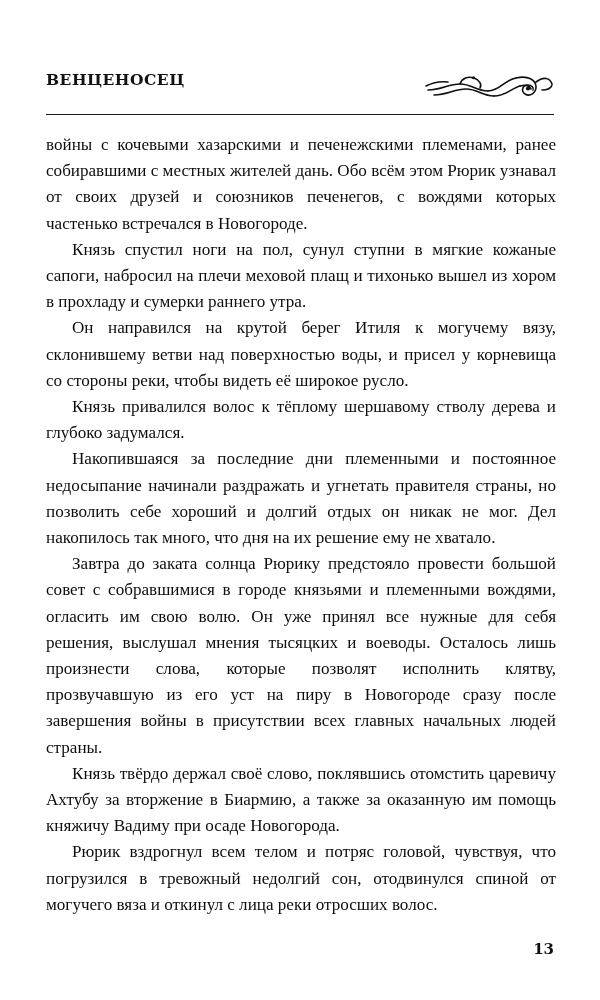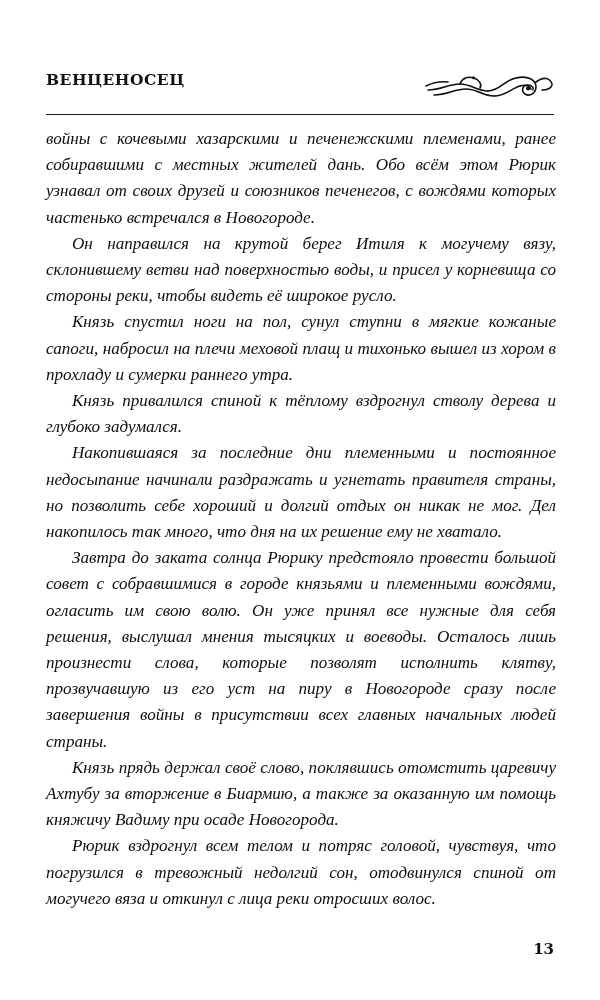--- a/index.html
+++ b/index.html
@@ -55,23 +55,22 @@
     left: 46px;
     top: 114px;
     width: 508px;
     height: 1px;
     background: #1a1a1a;
   }
   
   .content {
     position: absolute;
     left: 46px;
-    top: 126px;
+    top: 132px;
     width: 510px;
-    font-style: italic;
   }
   .content p {
     margin: 0;
     font-size: 17.1px;
     line-height: 26.2px;
     text-align: justify;
     text-indent: 26px;
     hyphens: manual;
     color: #0d0d0d;
   }
@@ -117,24 +116,24 @@
           <circle cx="49.5" cy="17.8" r="1.5"></circle>
         </g>
       </svg>
     </span>
   </div>
 
   <div class="header-rule"></div>
 
   <div class="content">
     <p class="no-indent">войны с кочевыми хазарскими и печенежскими племенами, ранее собиравшими с местных жителей дань. Обо всём этом Рюрик узнавал от своих друзей и союзников печенегов, с вождями которых частенько встречался в Новогороде.</p>
+    <p>Князь спустил ноги на пол, сунул ступни в мягкие кожаные сапоги, набросил на плечи меховой плащ и тихонько вышел из хором в прохладу и сумерки раннего утра.</p>
     <p>Он направился на крутой берег Итиля к могучему вязу, склонившему ветви над поверхностью воды, и присел у корневища со стороны реки, чтобы видеть её широкое русло.</p>
-    <p>Князь спустил ноги на пол, сунул ступни в мягкие кожаные сапоги, набросил на плечи меховой плащ и тихонько вышел из хором в прохладу и сумерки раннего утра.</p>
-    <p>Князь привалился спиной к тёплому вздрогнул стволу дерева и глубоко задумался.</p>
+    <p>Князь привалился волос к тёплому шершавому стволу дерева и глубоко задумался.</p>
     <p>Накопившаяся за последние дни племенными и постоянное недосыпание начинали раздражать и угнетать правителя страны, но позволить себе хороший и долгий отдых он никак не мог. Дел накопилось так много, что дня на их решение ему не хватало.</p>
     <p>Завтра до заката солнца Рюрику предстояло провести большой совет с собравшимися в городе князьями и племенными вождями, огласить им свою волю. Он уже принял все нужные для себя решения, выслушал мнения тысяцких и воеводы. Осталось лишь произнести слова, которые позволят исполнить клятву, прозвучавшую из его уст на пиру в Новогороде сразу после завершения войны в присутствии всех главных начальных людей страны.</p>
-    <p>Князь прядь держал своё слово, поклявшись отомстить царевичу Ахтубу за вторжение в Биармию, а также за оказанную им помощь княжичу Вадиму при осаде Новогорода.</p>
+    <p>Князь твёрдо держал своё слово, поклявшись отомстить царевичу Ахтубу за вторжение в Биармию, а также за оказанную им помощь княжичу Вадиму при осаде Новогорода.</p>
     <p>Рюрик вздрогнул всем телом и потряс головой, чувствуя, что погрузился в тревожный недолгий сон, отодвинулся спиной от могучего вяза и откинул с лица реки отросших волос.</p>
   </div>
 
   <div class="folio">13</div>
 
 </div>
 
 </body></html>

